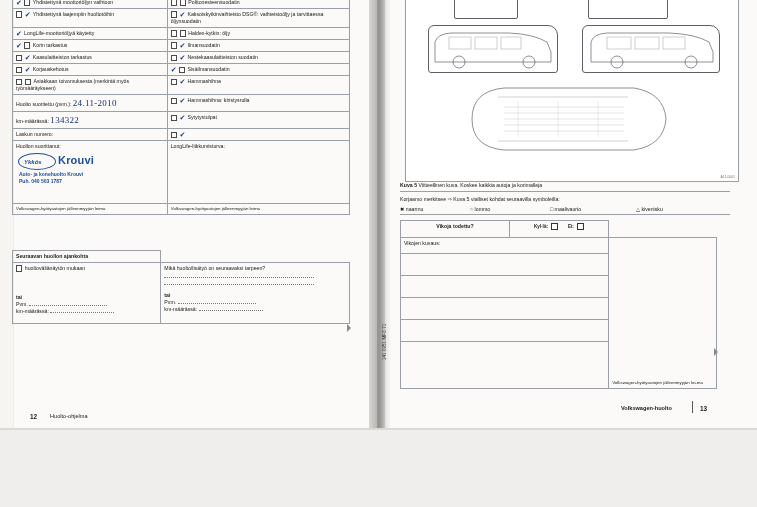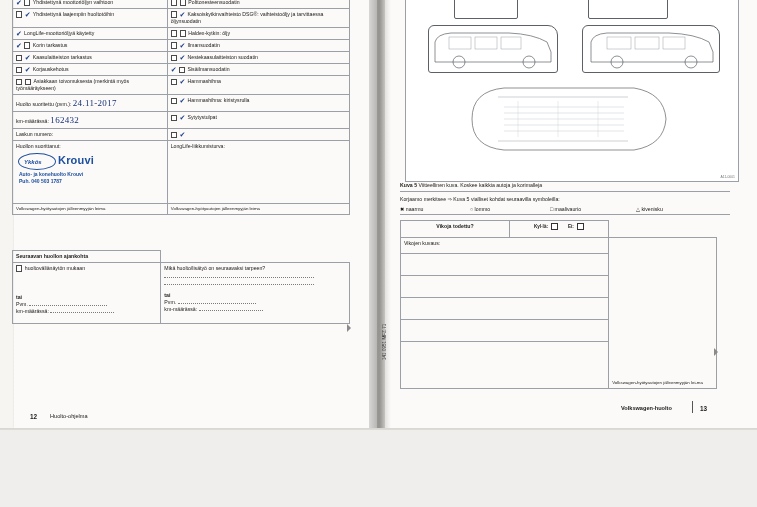--- a/index.html
+++ b/index.html
@@ -174,30 +174,30 @@
     <td class="c1">
       <span class="cb"></span><span class="cb"></span><span>Asiakkaan toivomuksesta (merkintä myös työmääräykseen)</span>
     </td>
     <td class="c2">
       <span class="cb"></span><span class="tickwrap"><span class="tick">✔</span></span><span>Hammashihna</span>
     </td>
   </tr>
   <tr>
     <td class="c1">
       <span>Huolto suoritettu (pvm.):</span>
-      <span class="hand">24.11-2017</span>
+      <span class="hand">24.11-2010</span>
     </td>
     <td class="c2">
       <span class="cb"></span><span class="tickwrap"><span class="tick">✔</span></span><span>Hammashihna: kiristysrulla</span>
     </td>
   </tr>
   <tr>
     <td class="c1">
       <span>km-määrässä:</span>
-      <span class="hand">162432</span>
+      <span class="hand">134322</span>
     </td>
     <td class="c2">
       <span class="cb"></span><span class="tickwrap"><span class="tick">✔</span></span><span>Sytytystulpat</span>
     </td>
   </tr>
   <tr>
     <td class="c1">
       <span>Laskun numero:</span>
     </td>
     <td class="c2">

